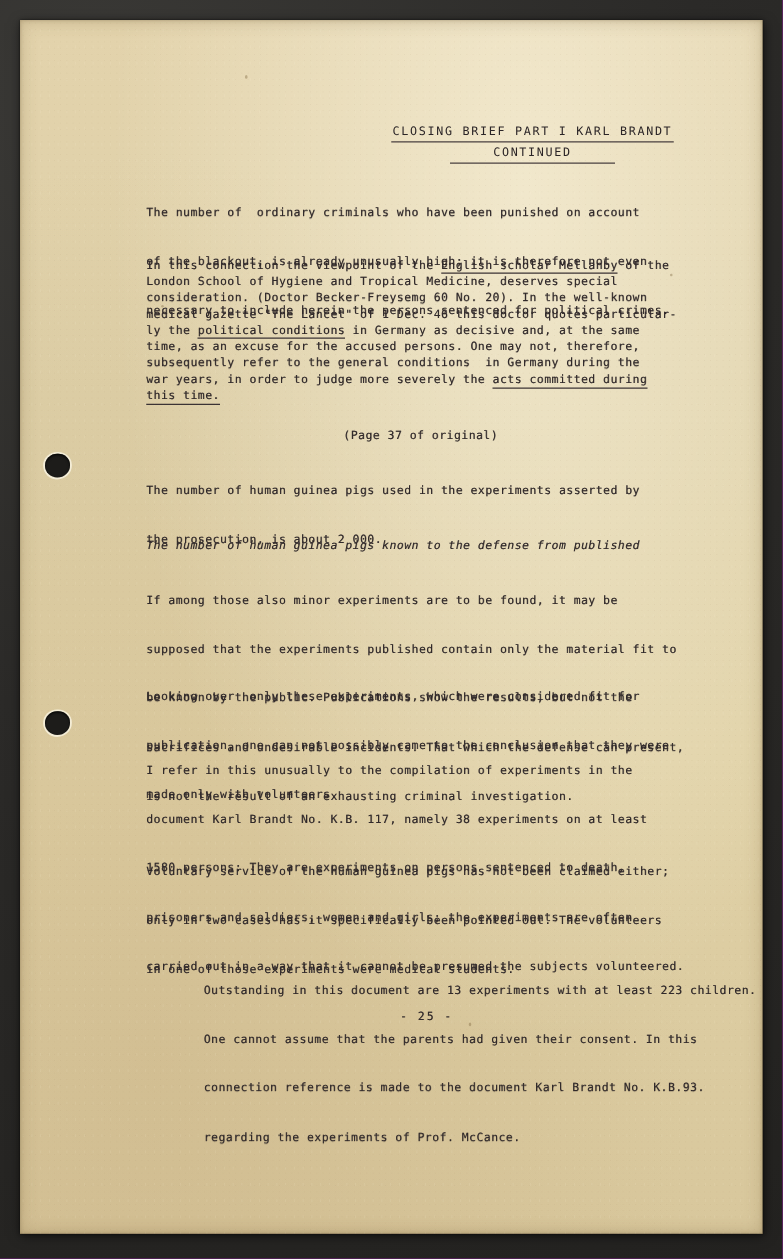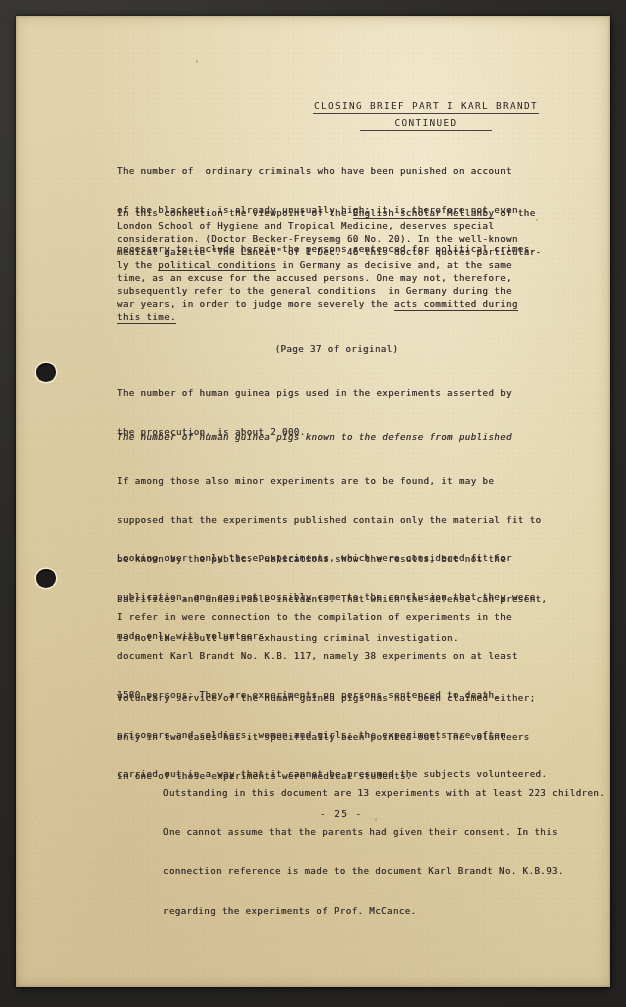--- a/index.html
+++ b/index.html
@@ -190,21 +190,21 @@
         <span class="ln">is not the result of an exhausting criminal investigation.</span>
       </div>
 
       <div class="para typed" style="top:510px;">
         <span class="ln">Looking over  only these experiments, which were considered fit for</span>
         <span class="ln">publication, one can not possibly came to the conclusion that they were</span>
         <span class="ln">made only with volunteers.</span>
       </div>
 
       <div class="para typed" style="top:569px;">
-        <span class="ln">I refer in were connection to the compilation of experiments in the</span>
+        <span class="ln">I refer in this unusually to the compilation of experiments in the</span>
         <span class="ln">document Karl Brandt No. K.B. 117, namely 38 experiments on at least</span>
         <span class="ln">1580 persons: They are experiments on persons sentenced to death,</span>
         <span class="ln">prisoners and soldiers, women and girls; the experiments are often</span>
         <span class="ln">carried out in a way that it cannot be presumed the subjects volunteered.</span>
       </div>
 
       <div class="para typed" style="top:650px;">
         <span class="ln">Voluntary service of the human guinea pigs has not been claimed either;</span>
         <span class="ln">only in two cases has it specifically been pointed out. The volunteers</span>
         <span class="ln">in one of those experiments were medical students.</span>

